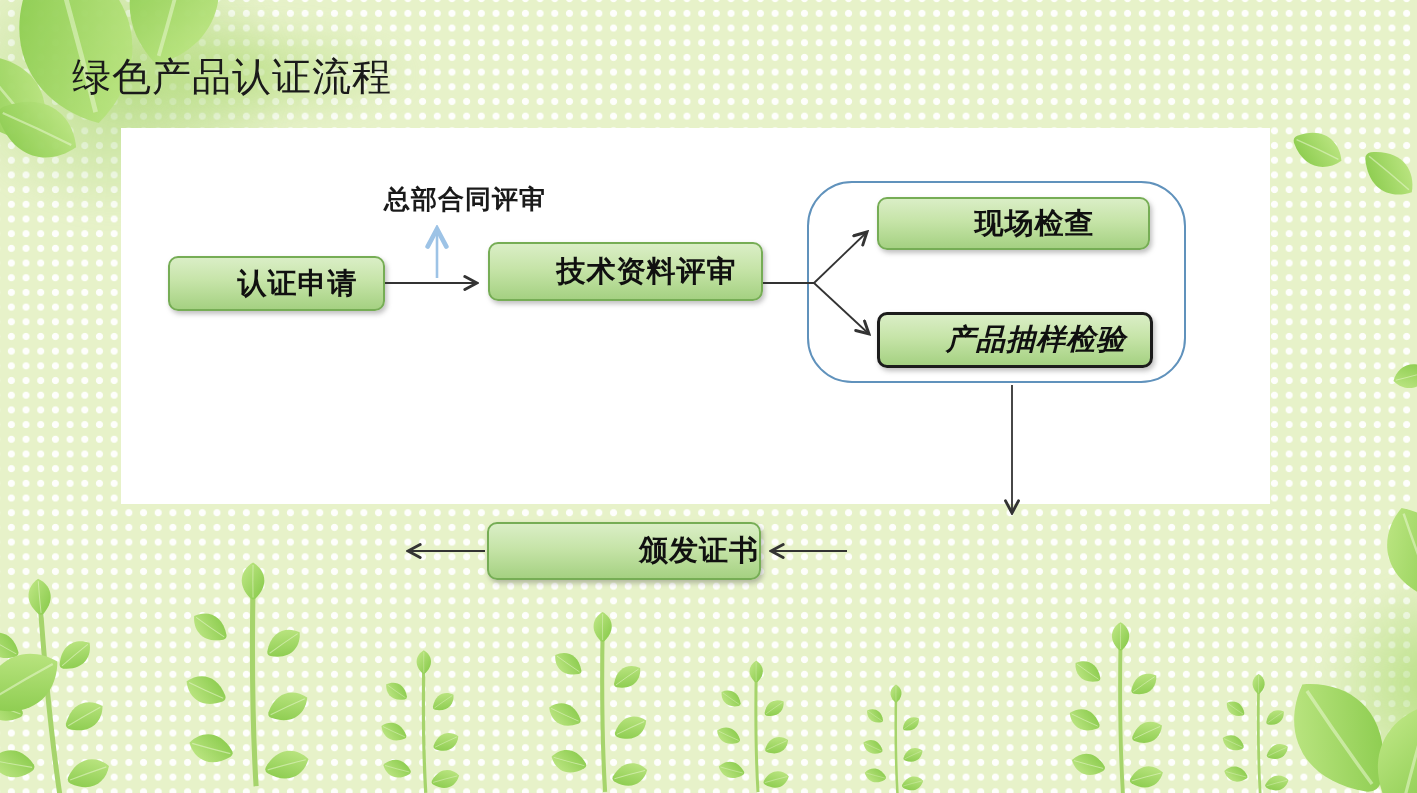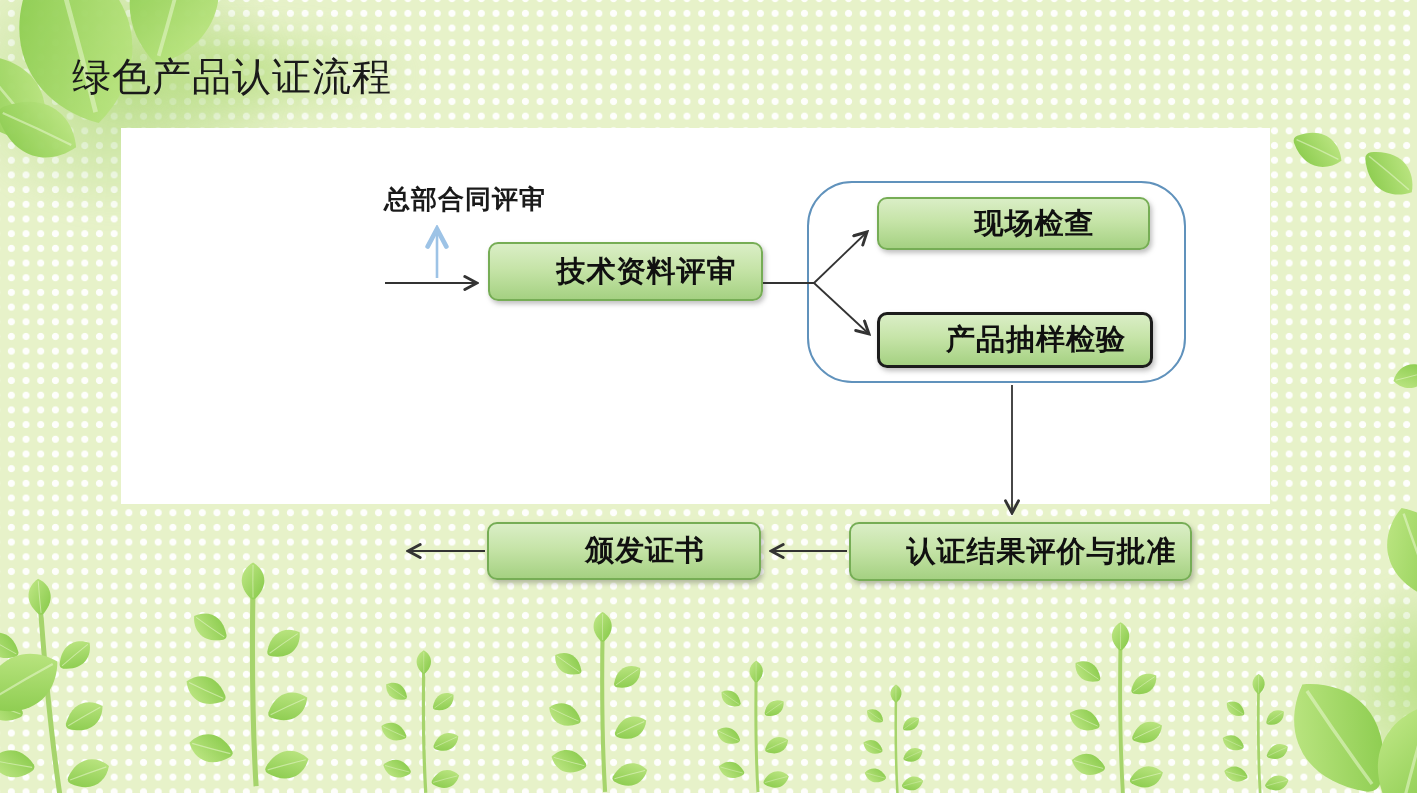--- a/index.html
+++ b/index.html
@@ -87,33 +87,33 @@
     <path class="arrow-line" d="M264 155 H356" marker-end="url(#ah-dark)"></path>
     <path class="arrow-blue" d="M316 150 V101" marker-end="url(#ah-blue)"></path>
     <path class="arrow-line" d="M642 155 H693"></path>
     <path class="arrow-line" d="M693 155 L746 104" marker-end="url(#ah-dark)"></path>
     <path class="arrow-line" d="M693 155 L748 206" marker-end="url(#ah-dark)"></path>
     <path class="arrow-line" d="M891 257 V385" marker-end="url(#ah-dark)"></path>
     <path class="arrow-line" d="M726 423 H650" marker-end="url(#ah-dark)"></path>
     <path class="arrow-line" d="M364 423 H287" marker-end="url(#ah-dark)"></path>
   </svg>
 
+  <div class="node" style="left:47px;  top:128px; width:217px; height:55px;">
+    <span>认证申请</span>
+  </div>
   <div class="node" style="left:367px; top:114px; width:275px; height:59px;">
     <span>技术资料评审</span>
   </div>
   <div class="node" style="left:756px; top:69px;  width:273px; height:53px;">
     <span>现场检查</span>
   </div>
-  <div class="node highlight" style="left:756px; top:184px; width:276px; height:56px;">
+  <div class="node highlight" style="left:756px; top:184px; width:276px; height:56px;font-style:italic;">
     <span>产品抽样检验</span>
   </div>
-  <div class="node" style="left:728px; top:394px; width:343px; height:59px;">
-    <span>认证结果评价与批准</span>
-  </div>
-  <div class="node" style="left:366px; top:394px; width:274px; height:58px;">
+  <div class="node" style="left:366px; top:394px; width:274px; height:58px;justify-content:flex-end;">
     <span>颁发证书</span>
   </div>
 </div>
 
 <svg class="decor" width="1417" height="793" viewBox="0 0 1417 793">
   <defs>
     <linearGradient id="leafgrad" x1="0" y1="0" x2="1" y2="1">
       <stop offset="0" stop-color="#c3e98a"></stop>
       <stop offset="1" stop-color="#84c846"></stop>
     </linearGradient>

